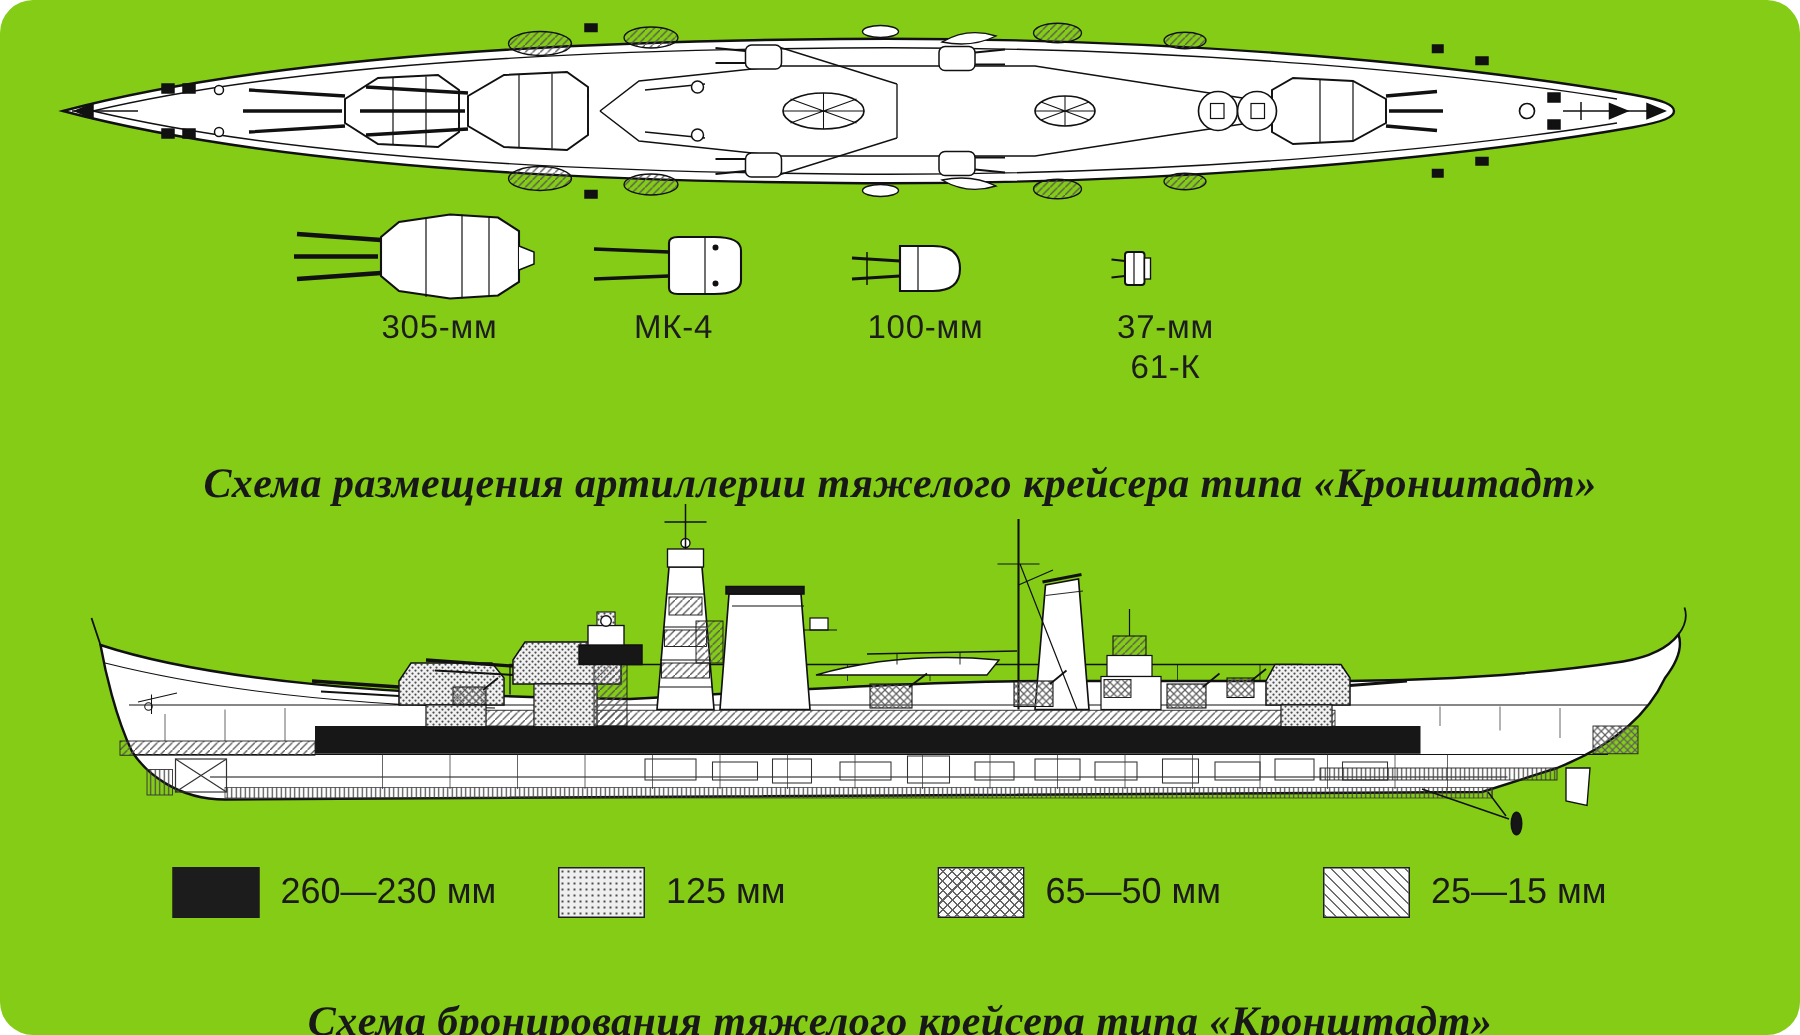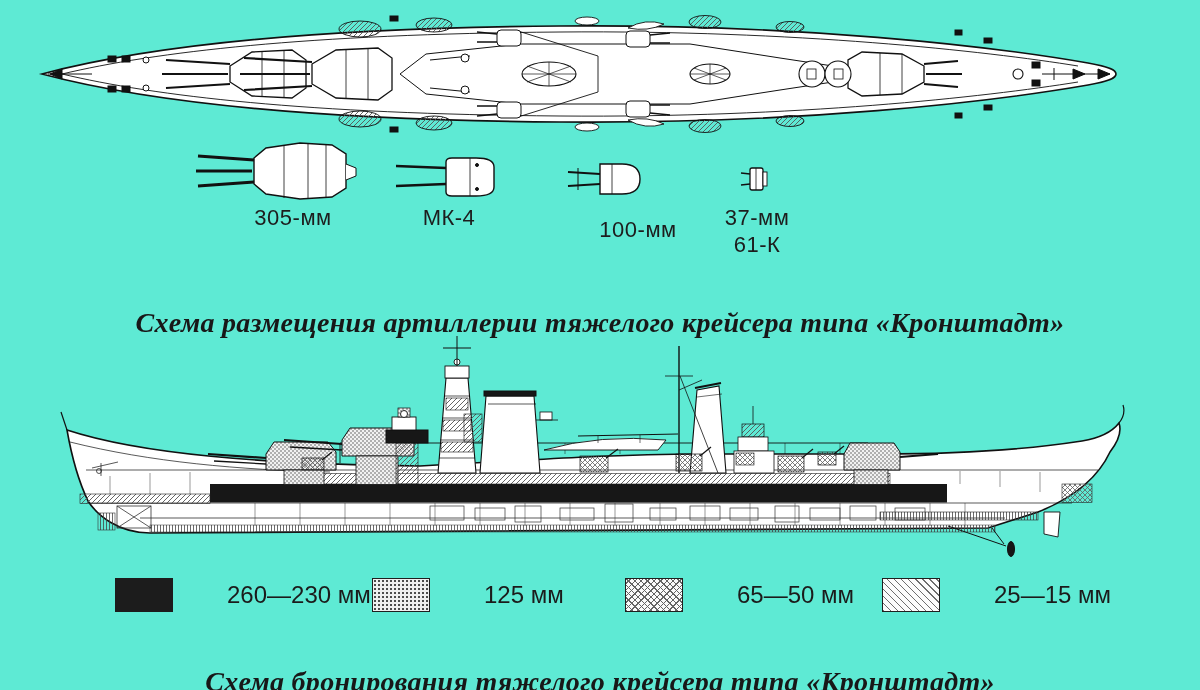--- a/index.html
+++ b/index.html
@@ -1,29 +1,29 @@
 <!DOCTYPE html>
 <html><head>
 <meta charset="utf-8">
 <style>
   html,body{margin:0;padding:0;background:#fff;}
-  .stage{position:relative;width:1200px;height:690px;background:#5eead4;overflow:hidden;
-         font-family:"Liberation Sans",sans-serif;color:#1b1b1b;}
+  .stage{position:relative;width:1200px;height:690px;background:#84cc16;overflow:hidden;
+         font-family:"Liberation Sans",sans-serif;color:#1b1b1b;border-radius:22px;}
   svg{position:absolute;left:0;display:block;}
   #plan-svg{top:0;}
   #profile-svg{top:330px;}
   .gun-label{position:absolute;top:204px;width:170px;text-align:center;
              font-size:22px;line-height:27px;color:#1d1d1d;letter-spacing:0.5px;}
   .gun-label span{display:block;}
   .caption{position:absolute;left:0;width:1200px;text-align:center;
            font-family:"Liberation Serif",serif;font-style:italic;font-weight:600;
            font-size:28px;color:#181818;letter-spacing:0.3px;margin-top:36px;}
   #caption-artillery{top:271px;}
   #caption-armor{top:630px;}
-  .legend-item{position:absolute;top:577px;height:36px;display:flex;align-items:center;gap:40px;}
+  .legend-item{position:absolute;top:577px;height:36px;display:flex;align-items:center;}
   .swatch{width:58px;height:34px;border:1.6px solid #1f1f1f;box-sizing:border-box;flex:0 0 auto;}
   .sw-solid{background:#1c1c1c;border-color:#1c1c1c;}
   .sw-dots{background-color:#efefef;
            background-image:radial-gradient(#4c4c4c 0.8px, transparent 1px);
            background-size:4px 4px;}
   .sw-cross{background-color:#fafafa;
             background-image:repeating-linear-gradient(45deg,#636363 0 1px,transparent 1px 4.5px),
                              repeating-linear-gradient(-45deg,#636363 0 1px,transparent 1px 4.5px);}
   .sw-diag{background-color:#fcfcfc;
            background-image:repeating-linear-gradient(45deg,#6e6e6e 0 1px,transparent 1px 5px);}
@@ -163,24 +163,24 @@
       <rect x="763" y="172" width="4" height="14" stroke-width="0.9"></rect>
     </g>
   </svg>
 
   <div class="gun-label" style="left:208px;">
     <span>305-мм</span>
   </div>
   <div class="gun-label" style="left:364px;">
     <span>МК-4</span>
   </div>
-  <div class="gun-label" style="left:553px;margin-top:12px;">
+  <div class="gun-label" style="left:532px;">
     <span>100-мм</span>
   </div>
-  <div class="gun-label" style="left:672px;">
+  <div class="gun-label" style="left:692px;">
     <span>37-мм</span>
     <span>61-К</span>
   </div>
 
   <div class="caption" id="caption-artillery">Схема размещения артиллерии тяжелого крейсера типа «Кронштадт»</div>
 
   <svg id="profile-svg" width="1200" height="260" viewBox="0 0 1200 260">
     <defs>
       <pattern id="pf-dot" width="4" height="4" patternUnits="userSpaceOnUse">
         <rect width="4" height="4" fill="#f1f1f1"></rect>

